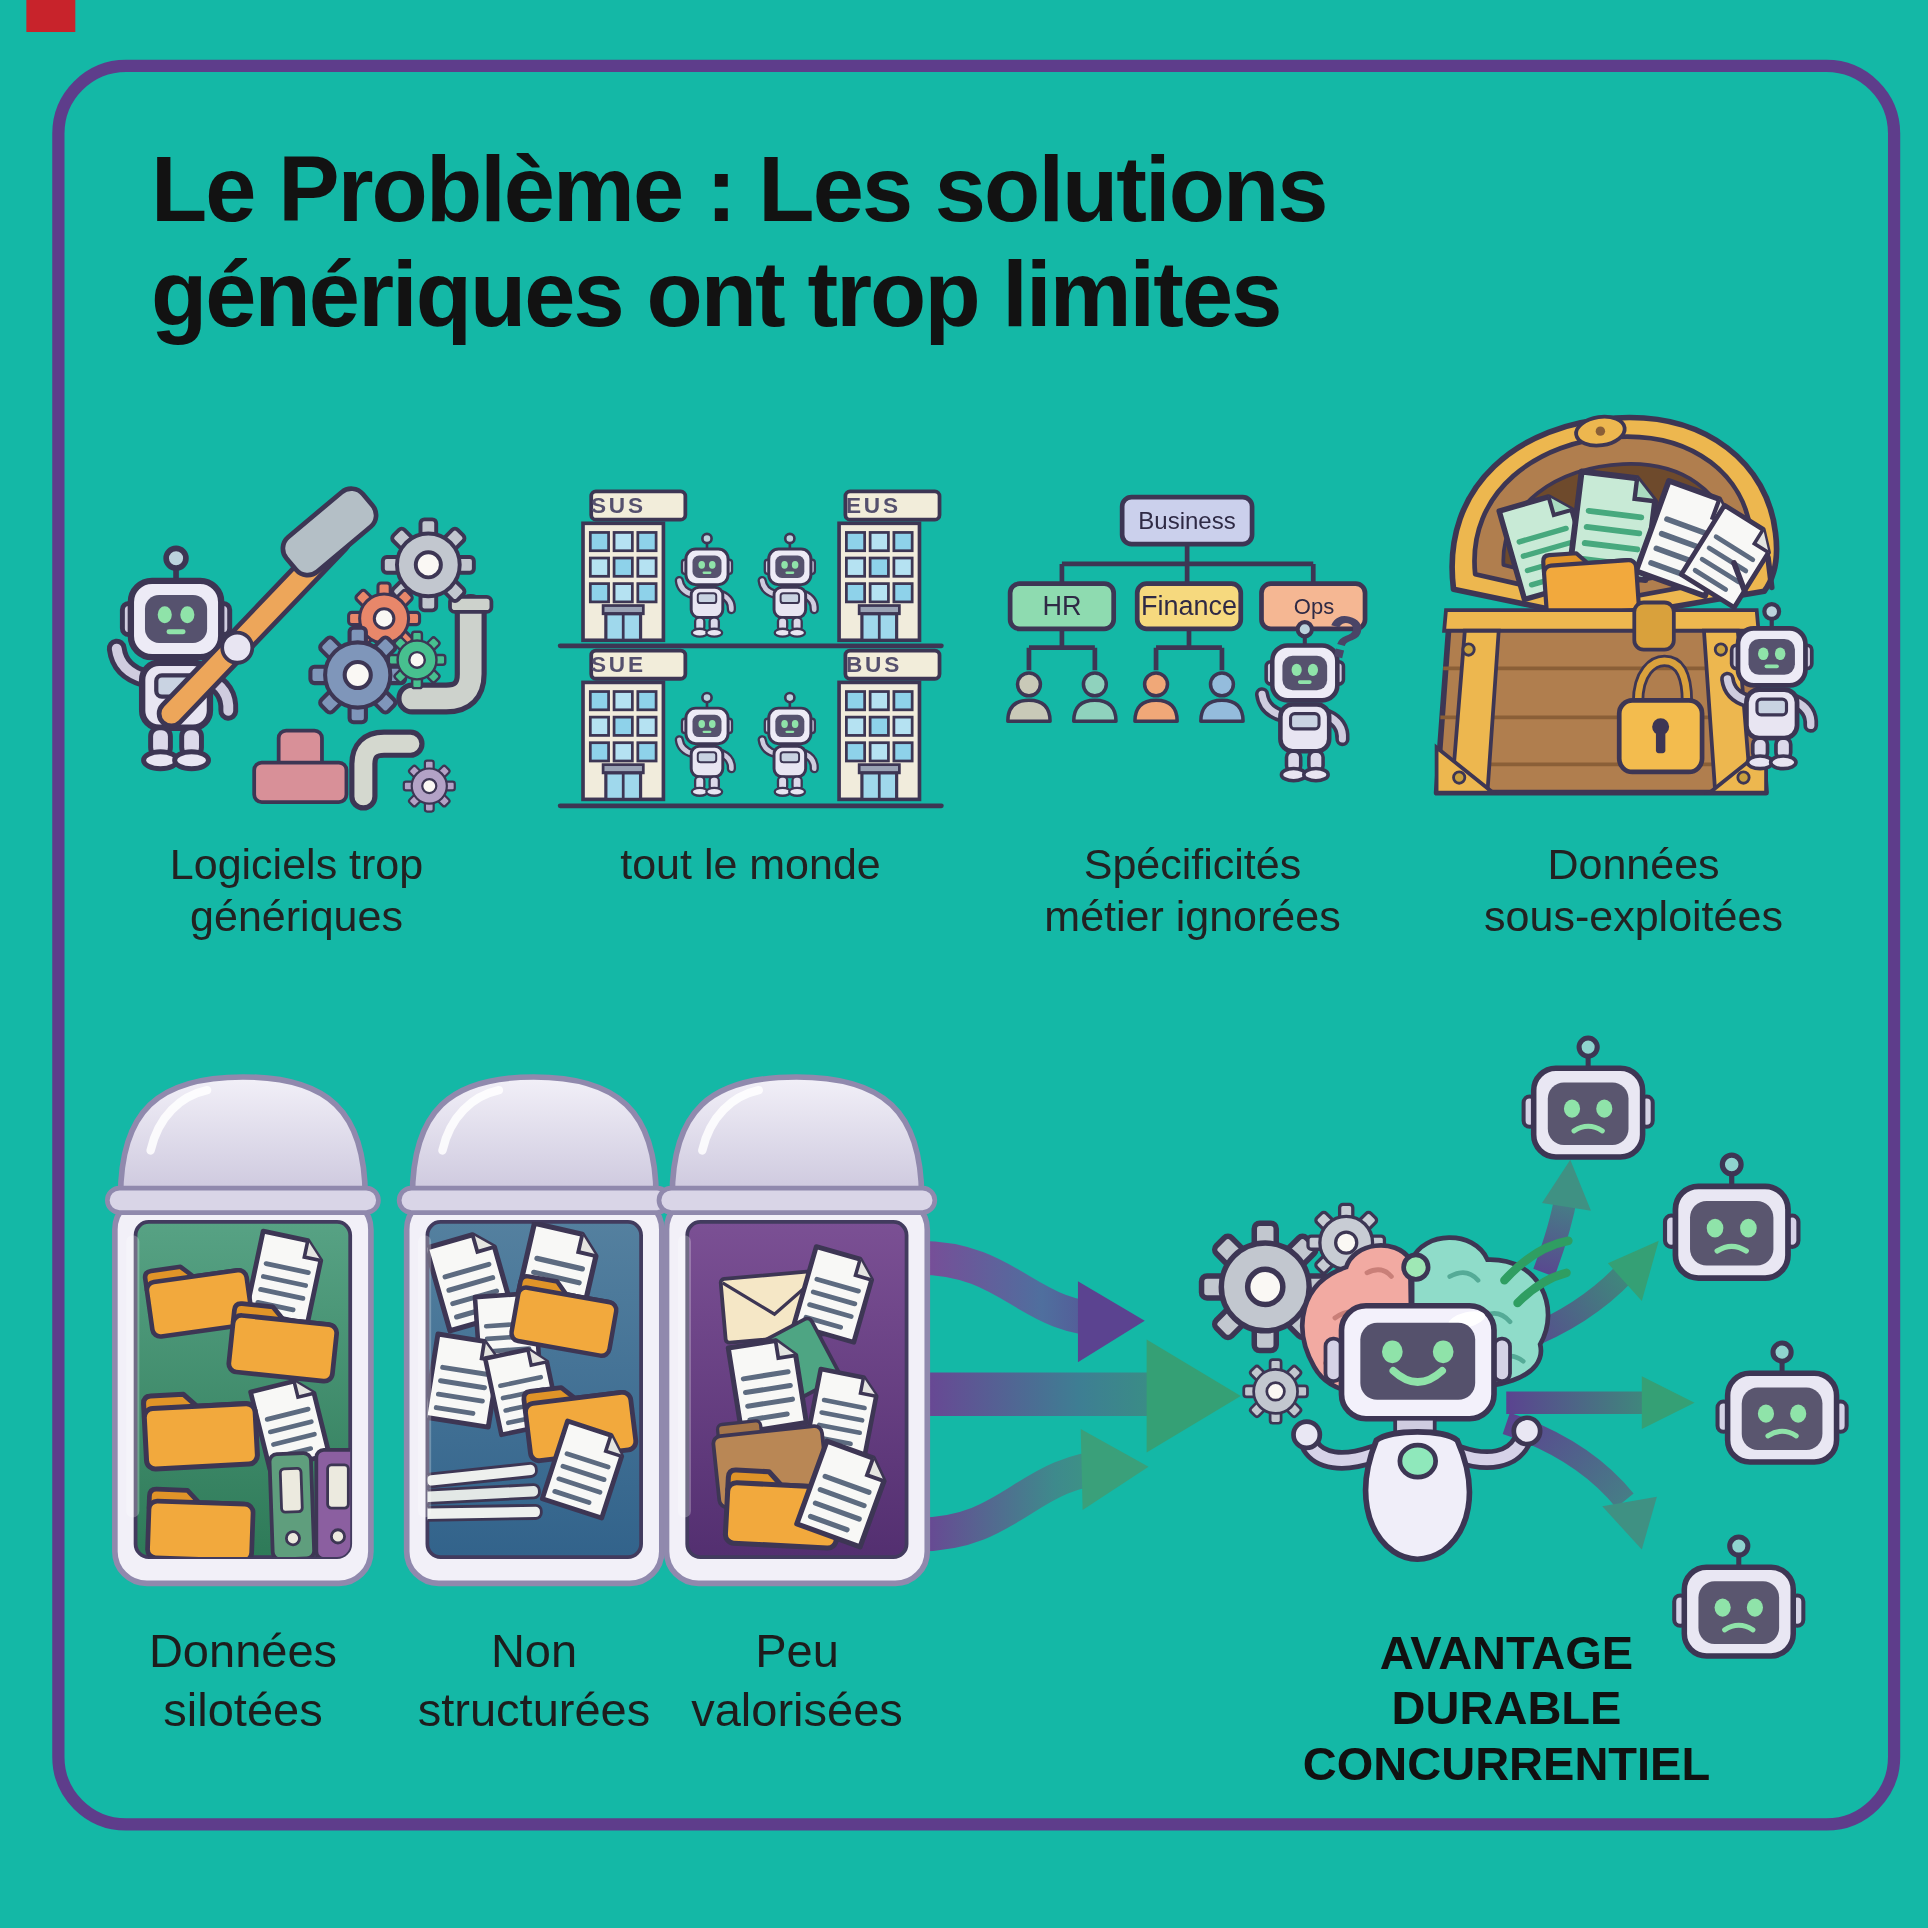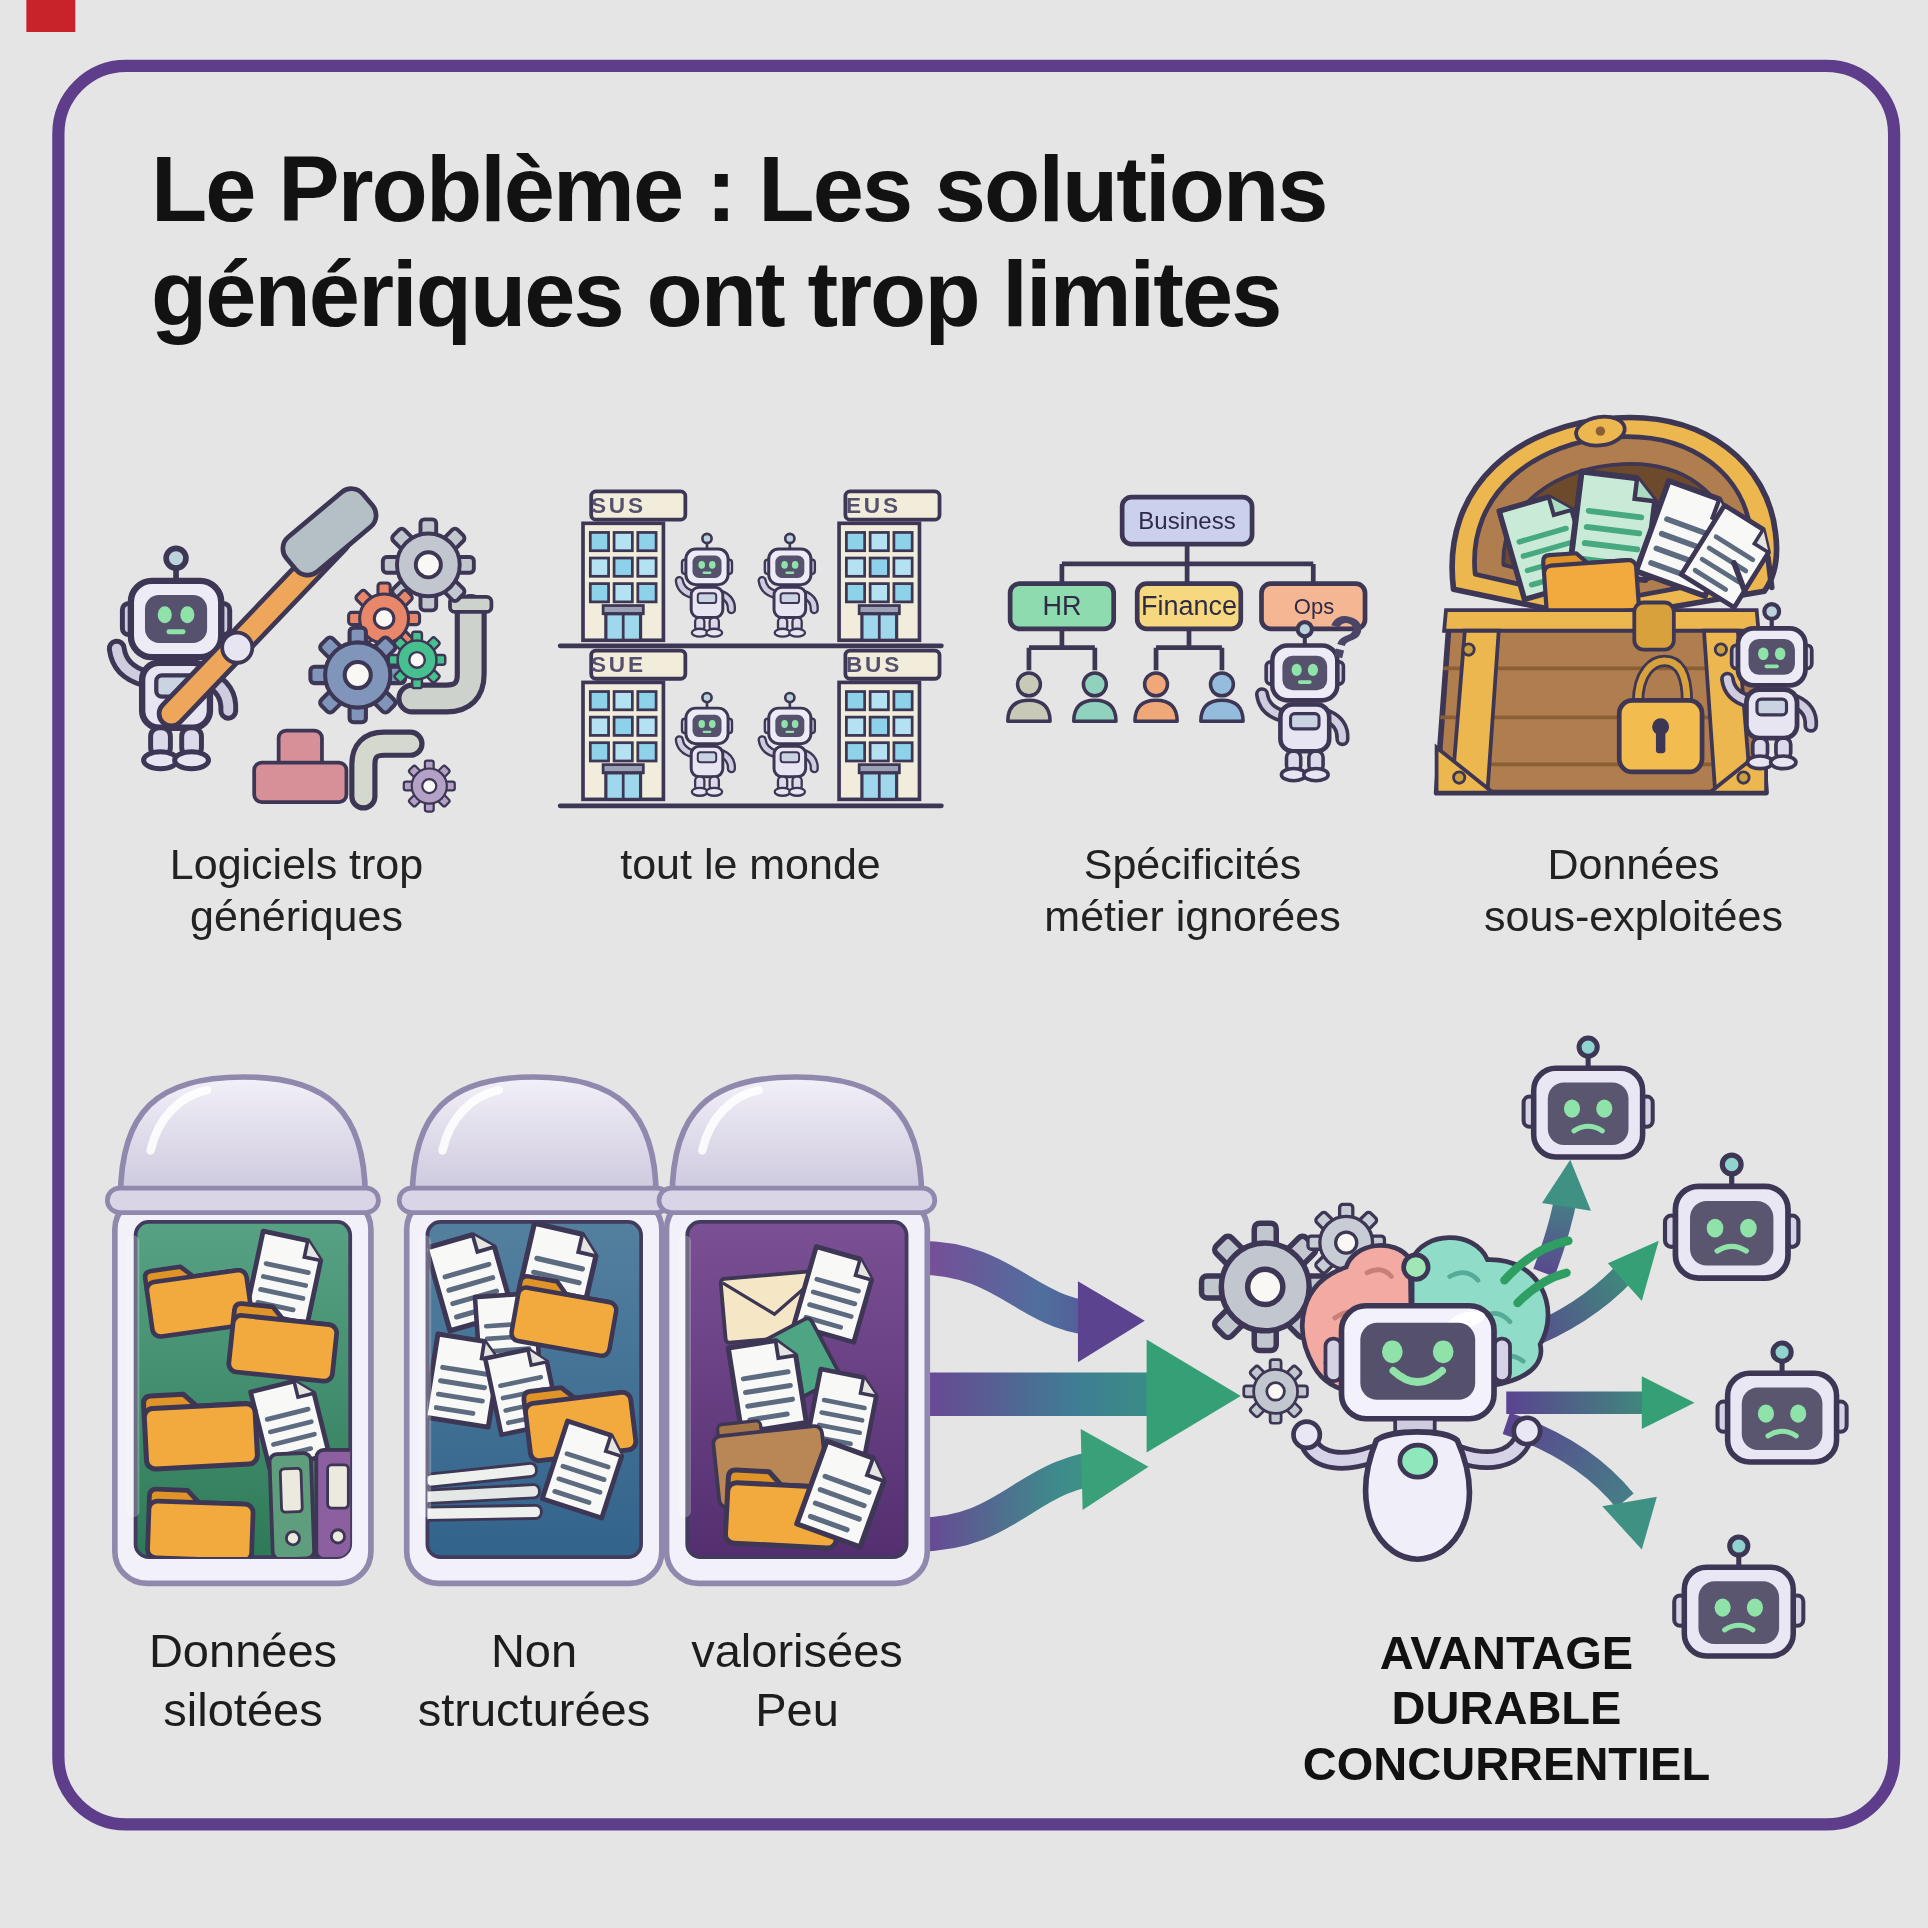--- a/index.html
+++ b/index.html
@@ -1,16 +1,16 @@
 <!DOCTYPE html>
 <html style="font-size:15px"><head>
 <meta charset="utf-8">
 <style>
   html,body{margin:0;padding:0;background:#faf8f4;}
-  .stage{position:relative;width:1928px;height:1928px;background:#e5e5e5;
+  .stage{position:relative;width:1928px;height:1928px;background:#14b8a6;
          font-family:"Liberation Sans",sans-serif;overflow:hidden;}
   .stage svg.art{position:absolute;left:0;top:0;}
   .txt{position:absolute;color:#1c1c1c;}
   .title{left:151px;top:137px;font-size:92px;font-weight:800;line-height:1.14;
          letter-spacing:-1.9px;color:#121212;}
   .cap{width:433px;text-align:center;font-size:43px;line-height:1.22;color:#222;}
   .scap{width:320px;text-align:center;font-size:47px;line-height:1.26;color:#1d1d1d;}
   .outcome{left:1240px;top:1625px;width:533px;text-align:center;font-weight:800;
            font-size:47px;line-height:1.18;color:#111;}
   .sign{width:94px;text-align:left;font-size:22.6px;font-weight:700;color:#55506e;
@@ -452,22 +452,22 @@
 
 <div class="txt scap" style="left:83px;top:1621px">
   <div>Données</div>
   <div>silotées</div>
 </div>
 <div class="txt scap" style="left:374px;top:1621px">
   <div>Non</div>
   <div>structurées</div>
 </div>
 <div class="txt scap" style="left:637px;top:1621px">
+  <div>Peu</div>
   <div>valorisées</div>
-  <div>Peu</div>
 </div>
 
 <div class="txt outcome">
   <div>AVANTAGE</div>
   <div>DURABLE</div>
   <div>CONCURRENTIEL</div>
 </div>
 
 </div>
 

